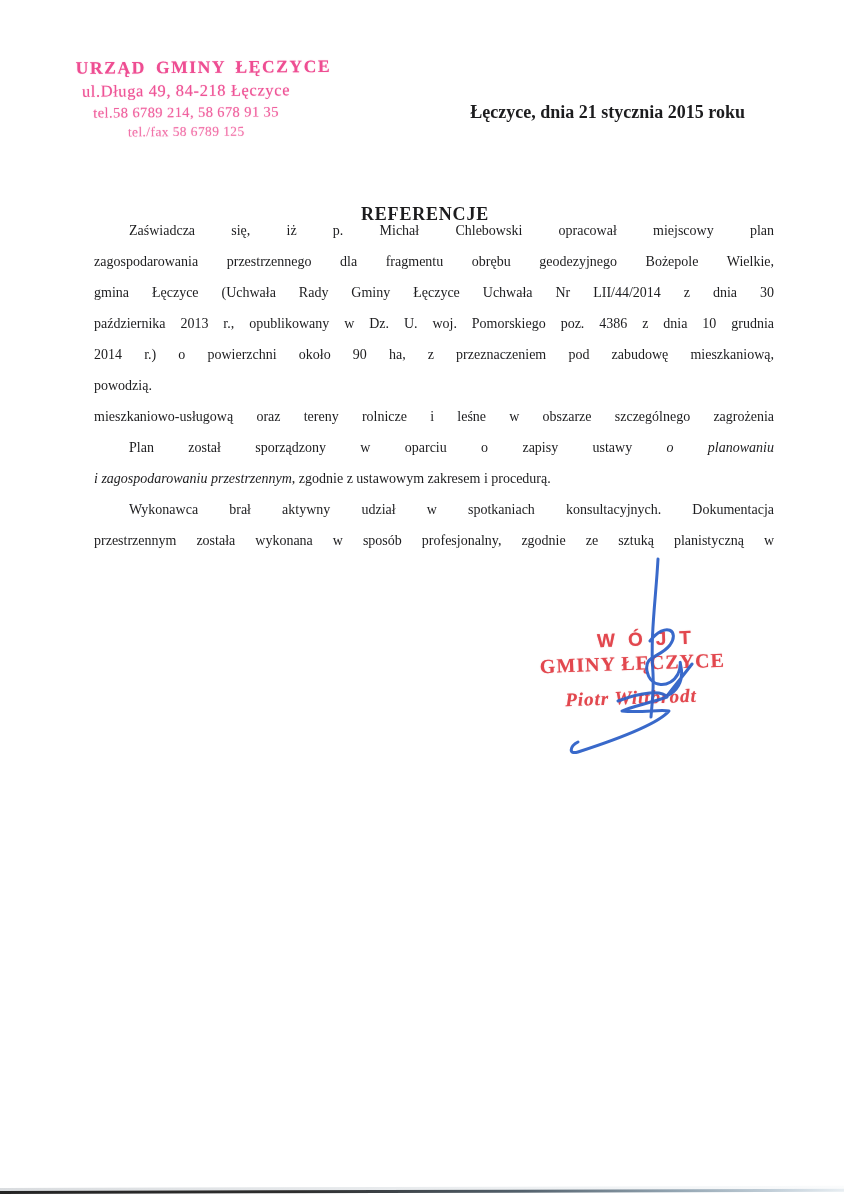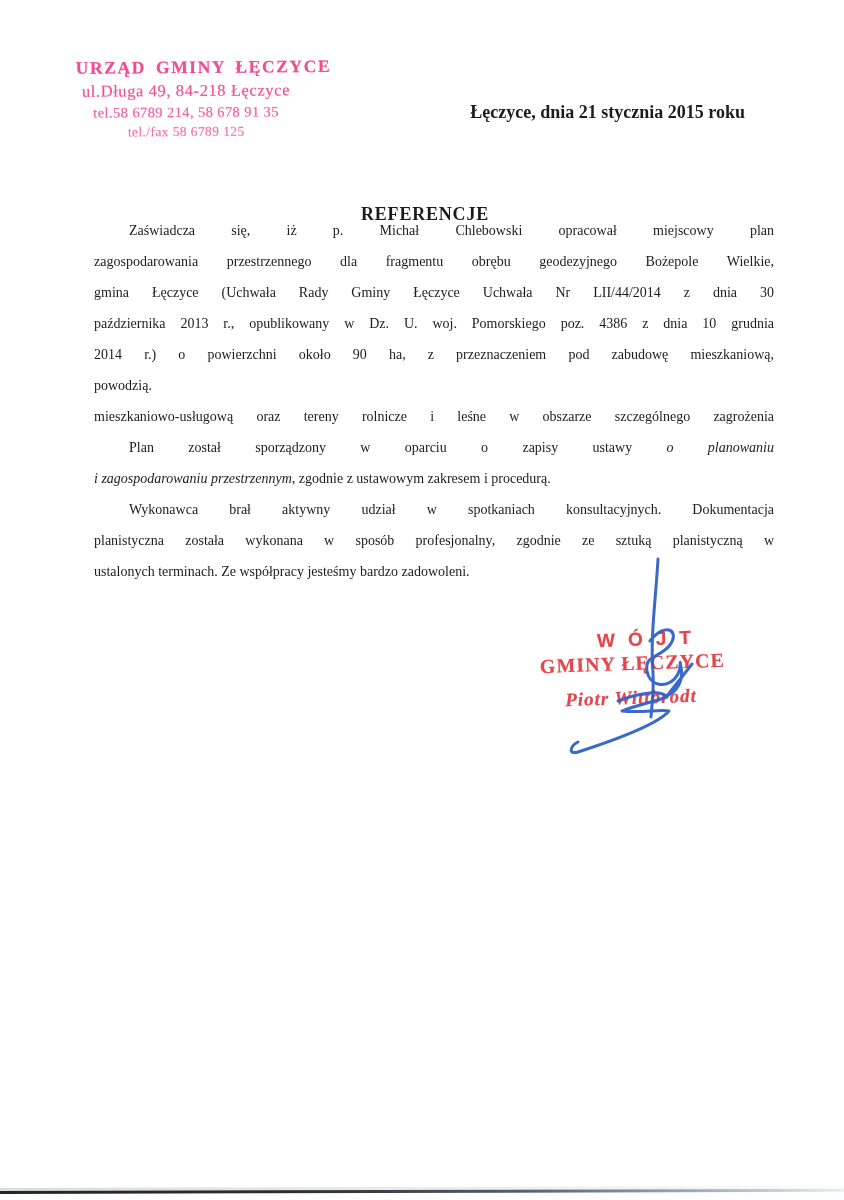--- a/index.html
+++ b/index.html
@@ -88,22 +88,21 @@
   <div class="jline">gmina Łęczyce (Uchwała Rady Gminy Łęczyce Uchwała Nr LII/44/2014 z dnia 30</div>
   <div class="jline">października 2013 r., opublikowany w Dz. U. woj. Pomorskiego poz. 4386 z dnia 10 grudnia</div>
   <div class="jline">2014 r.) o powierzchni około 90 ha, z przeznaczeniem pod zabudowę mieszkaniową,</div>
   <div class="jline last">powodzią.</div>
   <div class="jline">mieszkaniowo-usługową oraz tereny rolnicze i leśne w obszarze szczególnego zagrożenia</div>
 
   <div class="jline indent"><span>Plan został sporządzony w oparciu o zapisy ustawy </span><span class="it">o planowaniu</span></div>
   <div class="jline last"><span class="it">i zagospodarowaniu przestrzennym</span><span>, zgodnie z ustawowym zakresem i procedurą.</span></div>
 
   <div class="jline indent">Wykonawca brał aktywny udział w spotkaniach konsultacyjnych. Dokumentacja</div>
-  <div class="jline">planistyczna została wykonana w sposób profesjonalny, zgodnie ze sztuką planistyczną w</div>
-  <div class="jline last">ustalonych terminach. Ze współpracy jesteśmy bardzo zadowoleni.</div>
+  <div class="jline">przestrzennym została wykonana w sposób profesjonalny, zgodnie ze sztuką planistyczną w</div>
 </div>
 
 <div class="sig-stamp">
   <div class="w1">WÓJT</div>
   <div class="w2">GMINY ŁĘCZYCE</div>
   <div class="w3">Piotr Wittbrodt</div>
 </div>
 
 <svg class="pen-sig" width="220" height="230" viewBox="0 0 220 230">
   <g fill="none" stroke="#2f62c8" stroke-width="3" stroke-linecap="round" stroke-linejoin="round" opacity="0.95">

